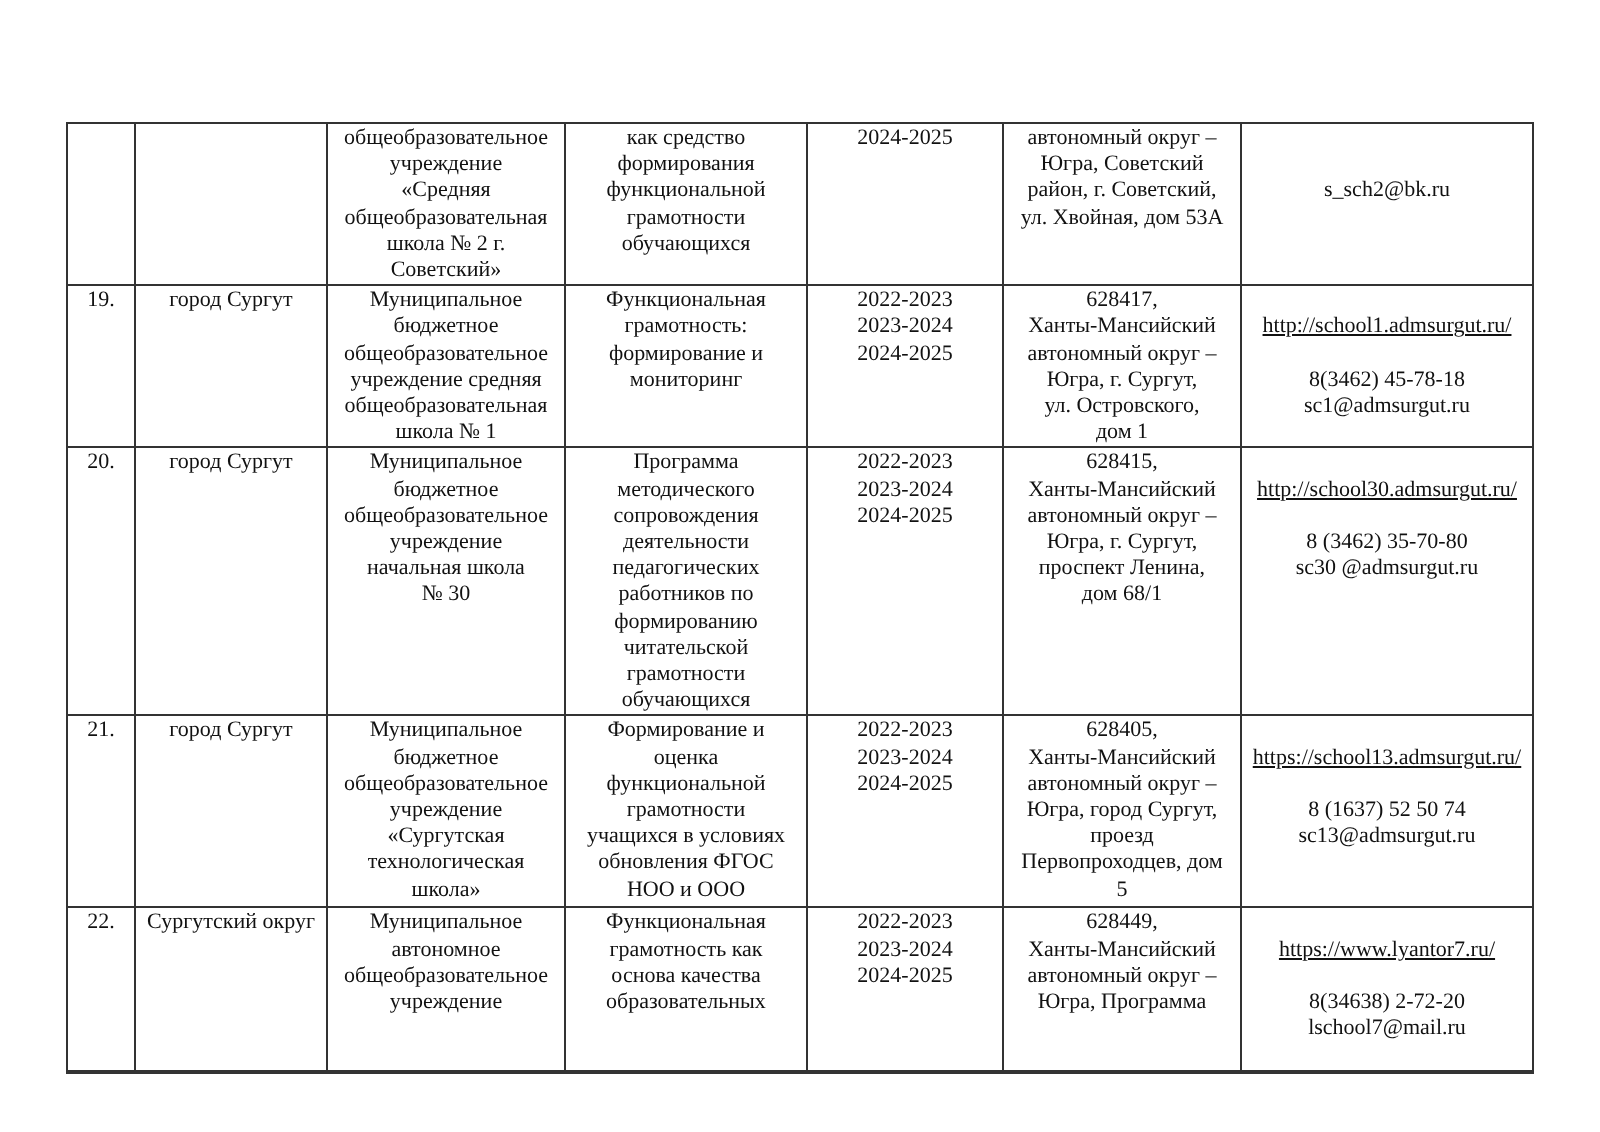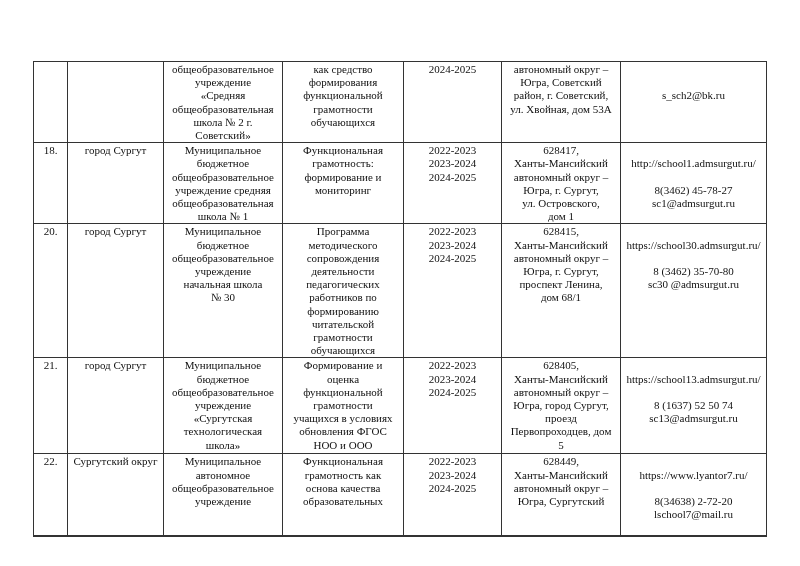--- a/index.html
+++ b/index.html
@@ -32,20 +32,21 @@
     white-space:pre-line;
     word-wrap:break-word;
   }
   table.doc-table{border-bottom:2px solid #333333;}
   tr.r0{height:79px;}
   tr.r1{height:80px;}
   tr.r2{height:131px;}
   tr.r3{height:96px;}
   tr.r4{height:51px;}
   .link{
+    text-decoration:underline;
     white-space:nowrap;
     display:block;
   }
   .contact-rest{white-space:pre-line;display:block;}
 </style>
 </head>
 <body>
 
 <div class="page">
   <table class="doc-table">
@@ -79,21 +80,21 @@
 Югра, Советский
 район, г. Советский,
 ул. Хвойная, дом 53А</td>
       <td>
         <span class="link"></span>
         <span class="contact-rest">s_sch2@bk.ru</span>
       </td>
     </tr>
 
     <tr class="r1">
-      <td>18.</td>
+      <td>19.</td>
       <td>город Сургут</td>
       <td>Муниципальное
 бюджетное
 общеобразовательное
 учреждение средняя
 общеобразовательная
 школа № 1</td>
       <td>Функциональная
 грамотность:
 формирование и
@@ -102,21 +103,21 @@
 2023-2024
 2024-2025</td>
       <td>628417,
 Ханты-Мансийский
 автономный округ –
 Югра, г. Сургут,
 ул. Островского,
 дом 1</td>
       <td>
         <span class="link">http://school1.admsurgut.ru/</span>
-        <span class="contact-rest">8(3462) 45-78-27
+        <span class="contact-rest">8(3462) 45-78-18
 sc1@admsurgut.ru</span>
       </td>
     </tr>
 
     <tr class="r2">
       <td>20.</td>
       <td>город Сургут</td>
       <td>Муниципальное
 бюджетное
 общеобразовательное
@@ -136,21 +137,21 @@
       <td>2022-2023
 2023-2024
 2024-2025</td>
       <td>628415,
 Ханты-Мансийский
 автономный округ –
 Югра, г. Сургут,
 проспект Ленина,
 дом 68/1</td>
       <td>
-        <span class="link">https://school30.admsurgut.ru/</span>
+        <span class="link">http://school30.admsurgut.ru/</span>
         <span class="contact-rest">8 (3462) 35-70-80
 sc30 @admsurgut.ru</span>
       </td>
     </tr>
 
     <tr class="r3">
       <td>21.</td>
       <td>город Сургут</td>
       <td>Муниципальное
 бюджетное
@@ -193,21 +194,21 @@
       <td>Функциональная
 грамотность как
 основа качества
 образовательных</td>
       <td>2022-2023
 2023-2024
 2024-2025</td>
       <td>628449,
 Ханты-Мансийский
 автономный округ –
-Югра, Сургутский</td>
+Югра, Программа</td>
       <td>
         <span class="link">https://www.lyantor7.ru/</span>
         <span class="contact-rest">8(34638) 2-72-20
 lschool7@mail.ru</span>
       </td>
     </tr>
   </tbody>
     </table>
 </div>
 

